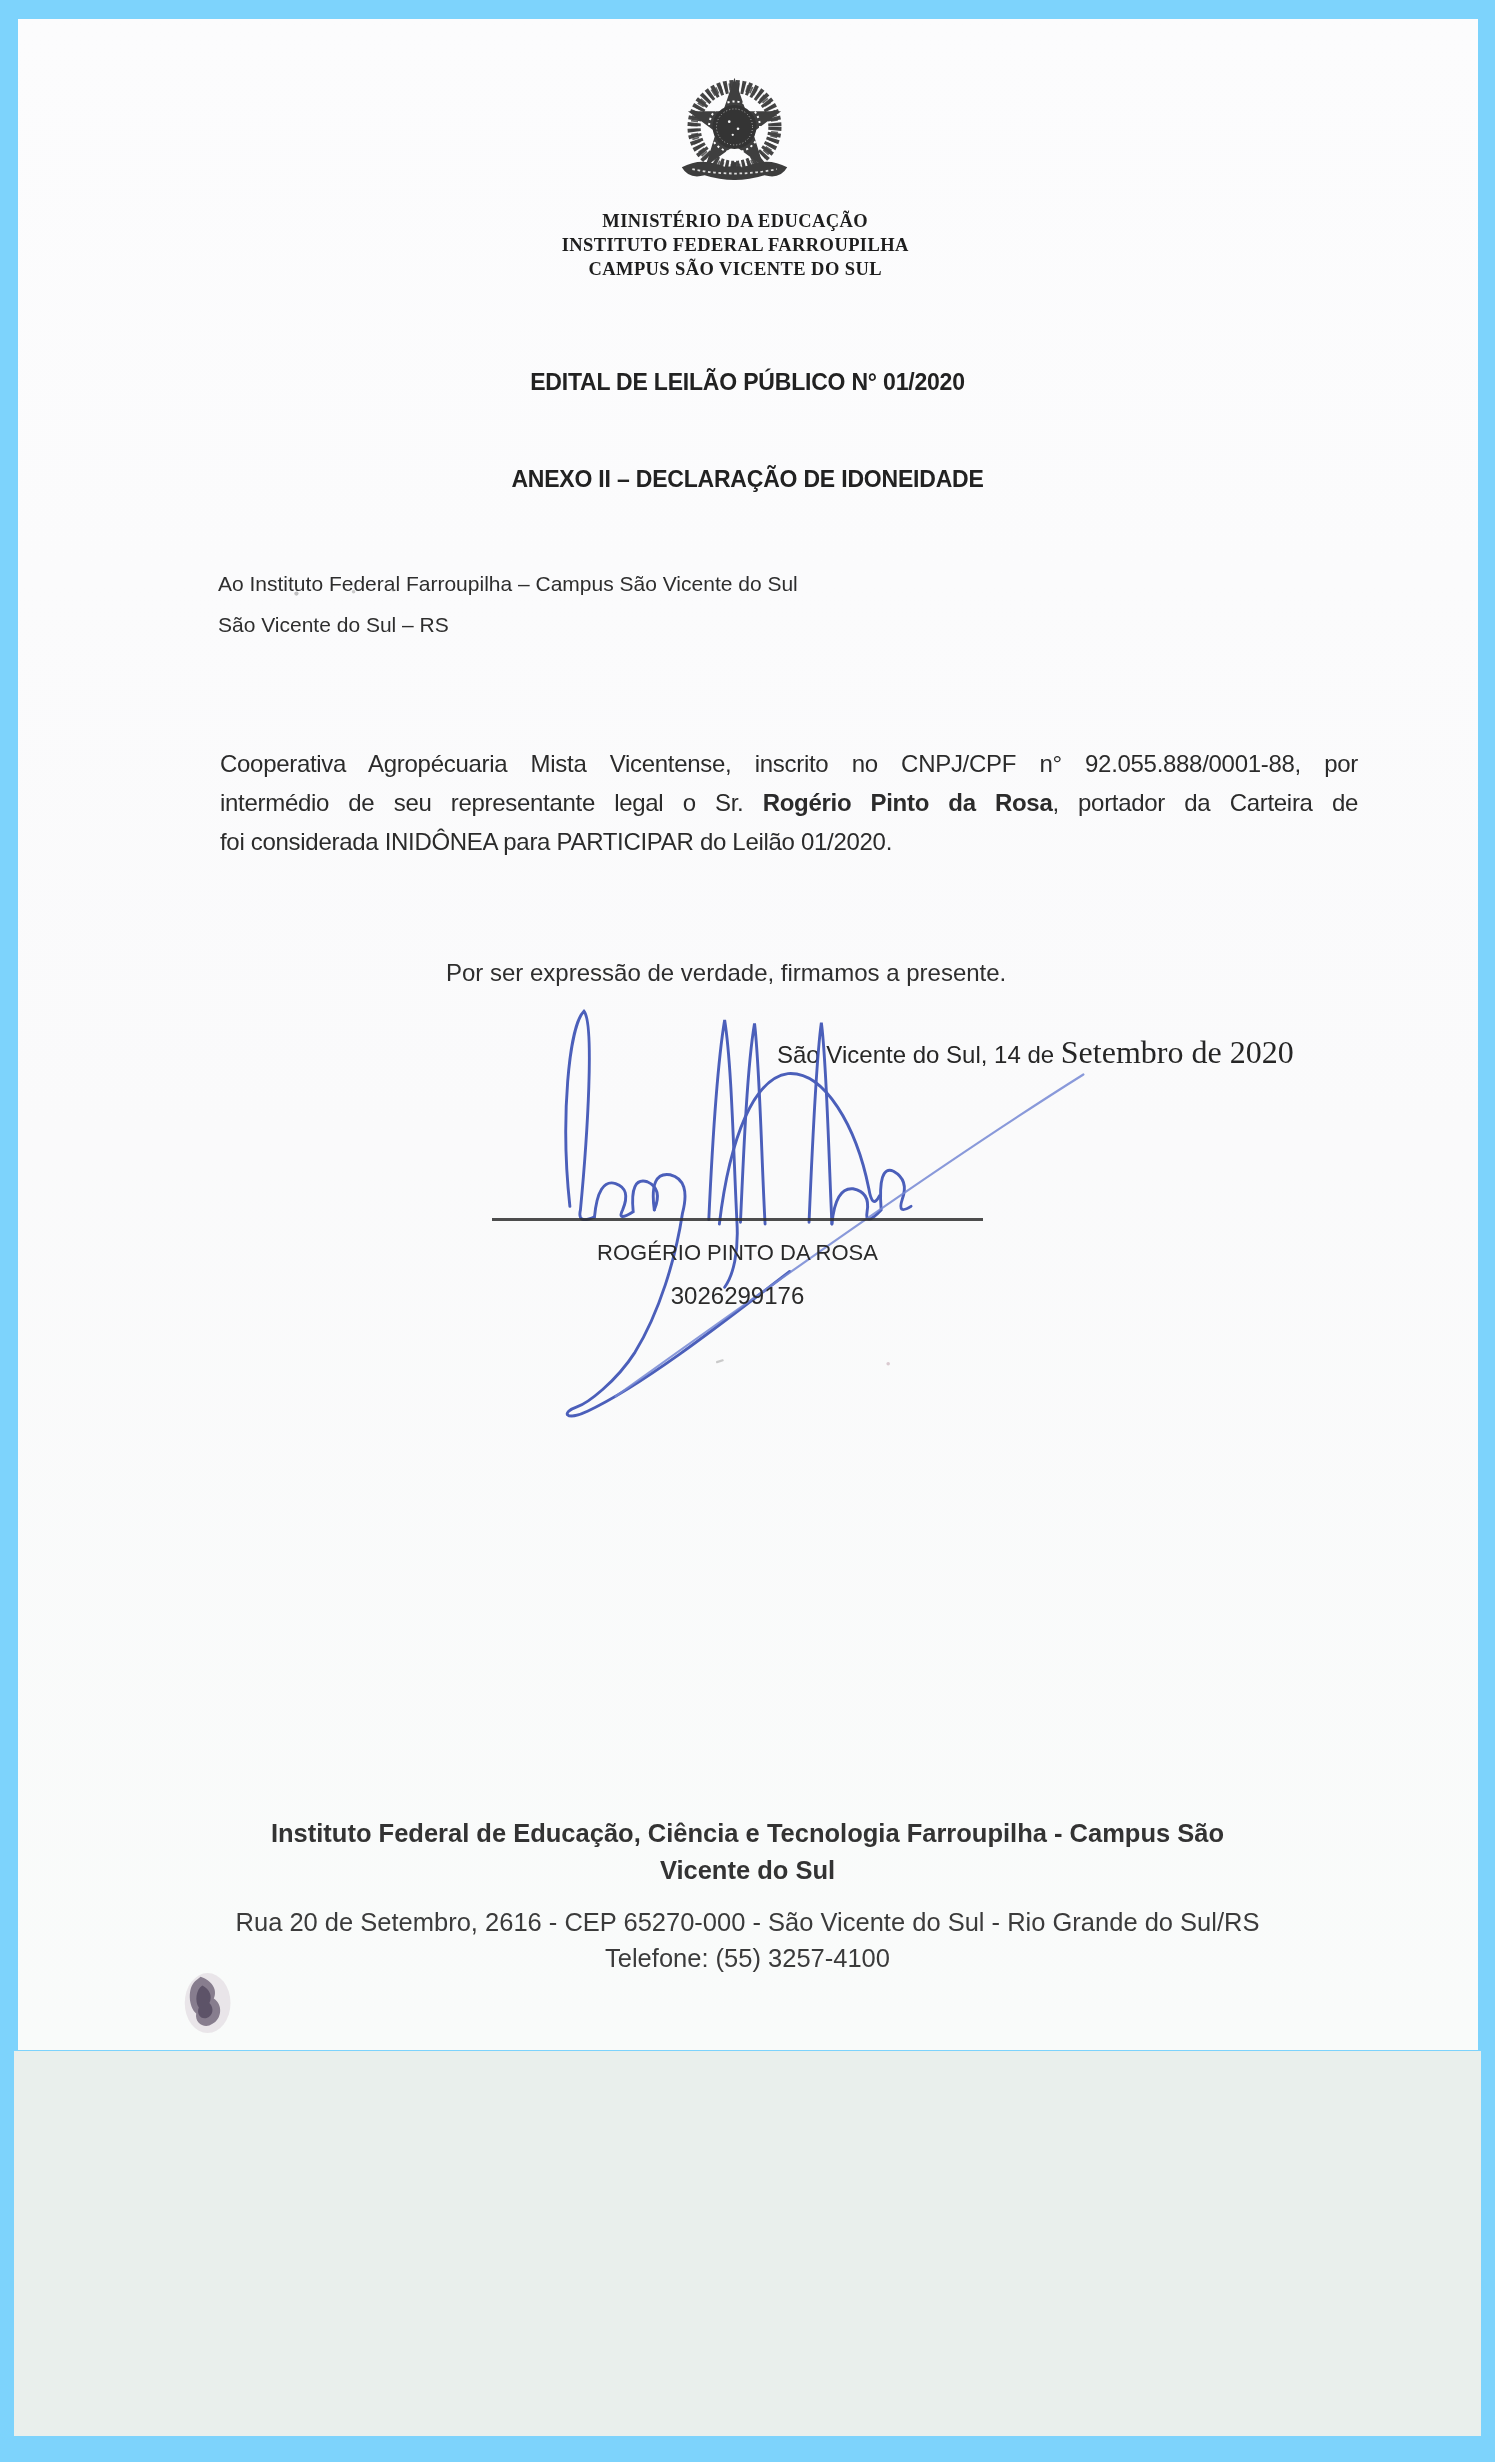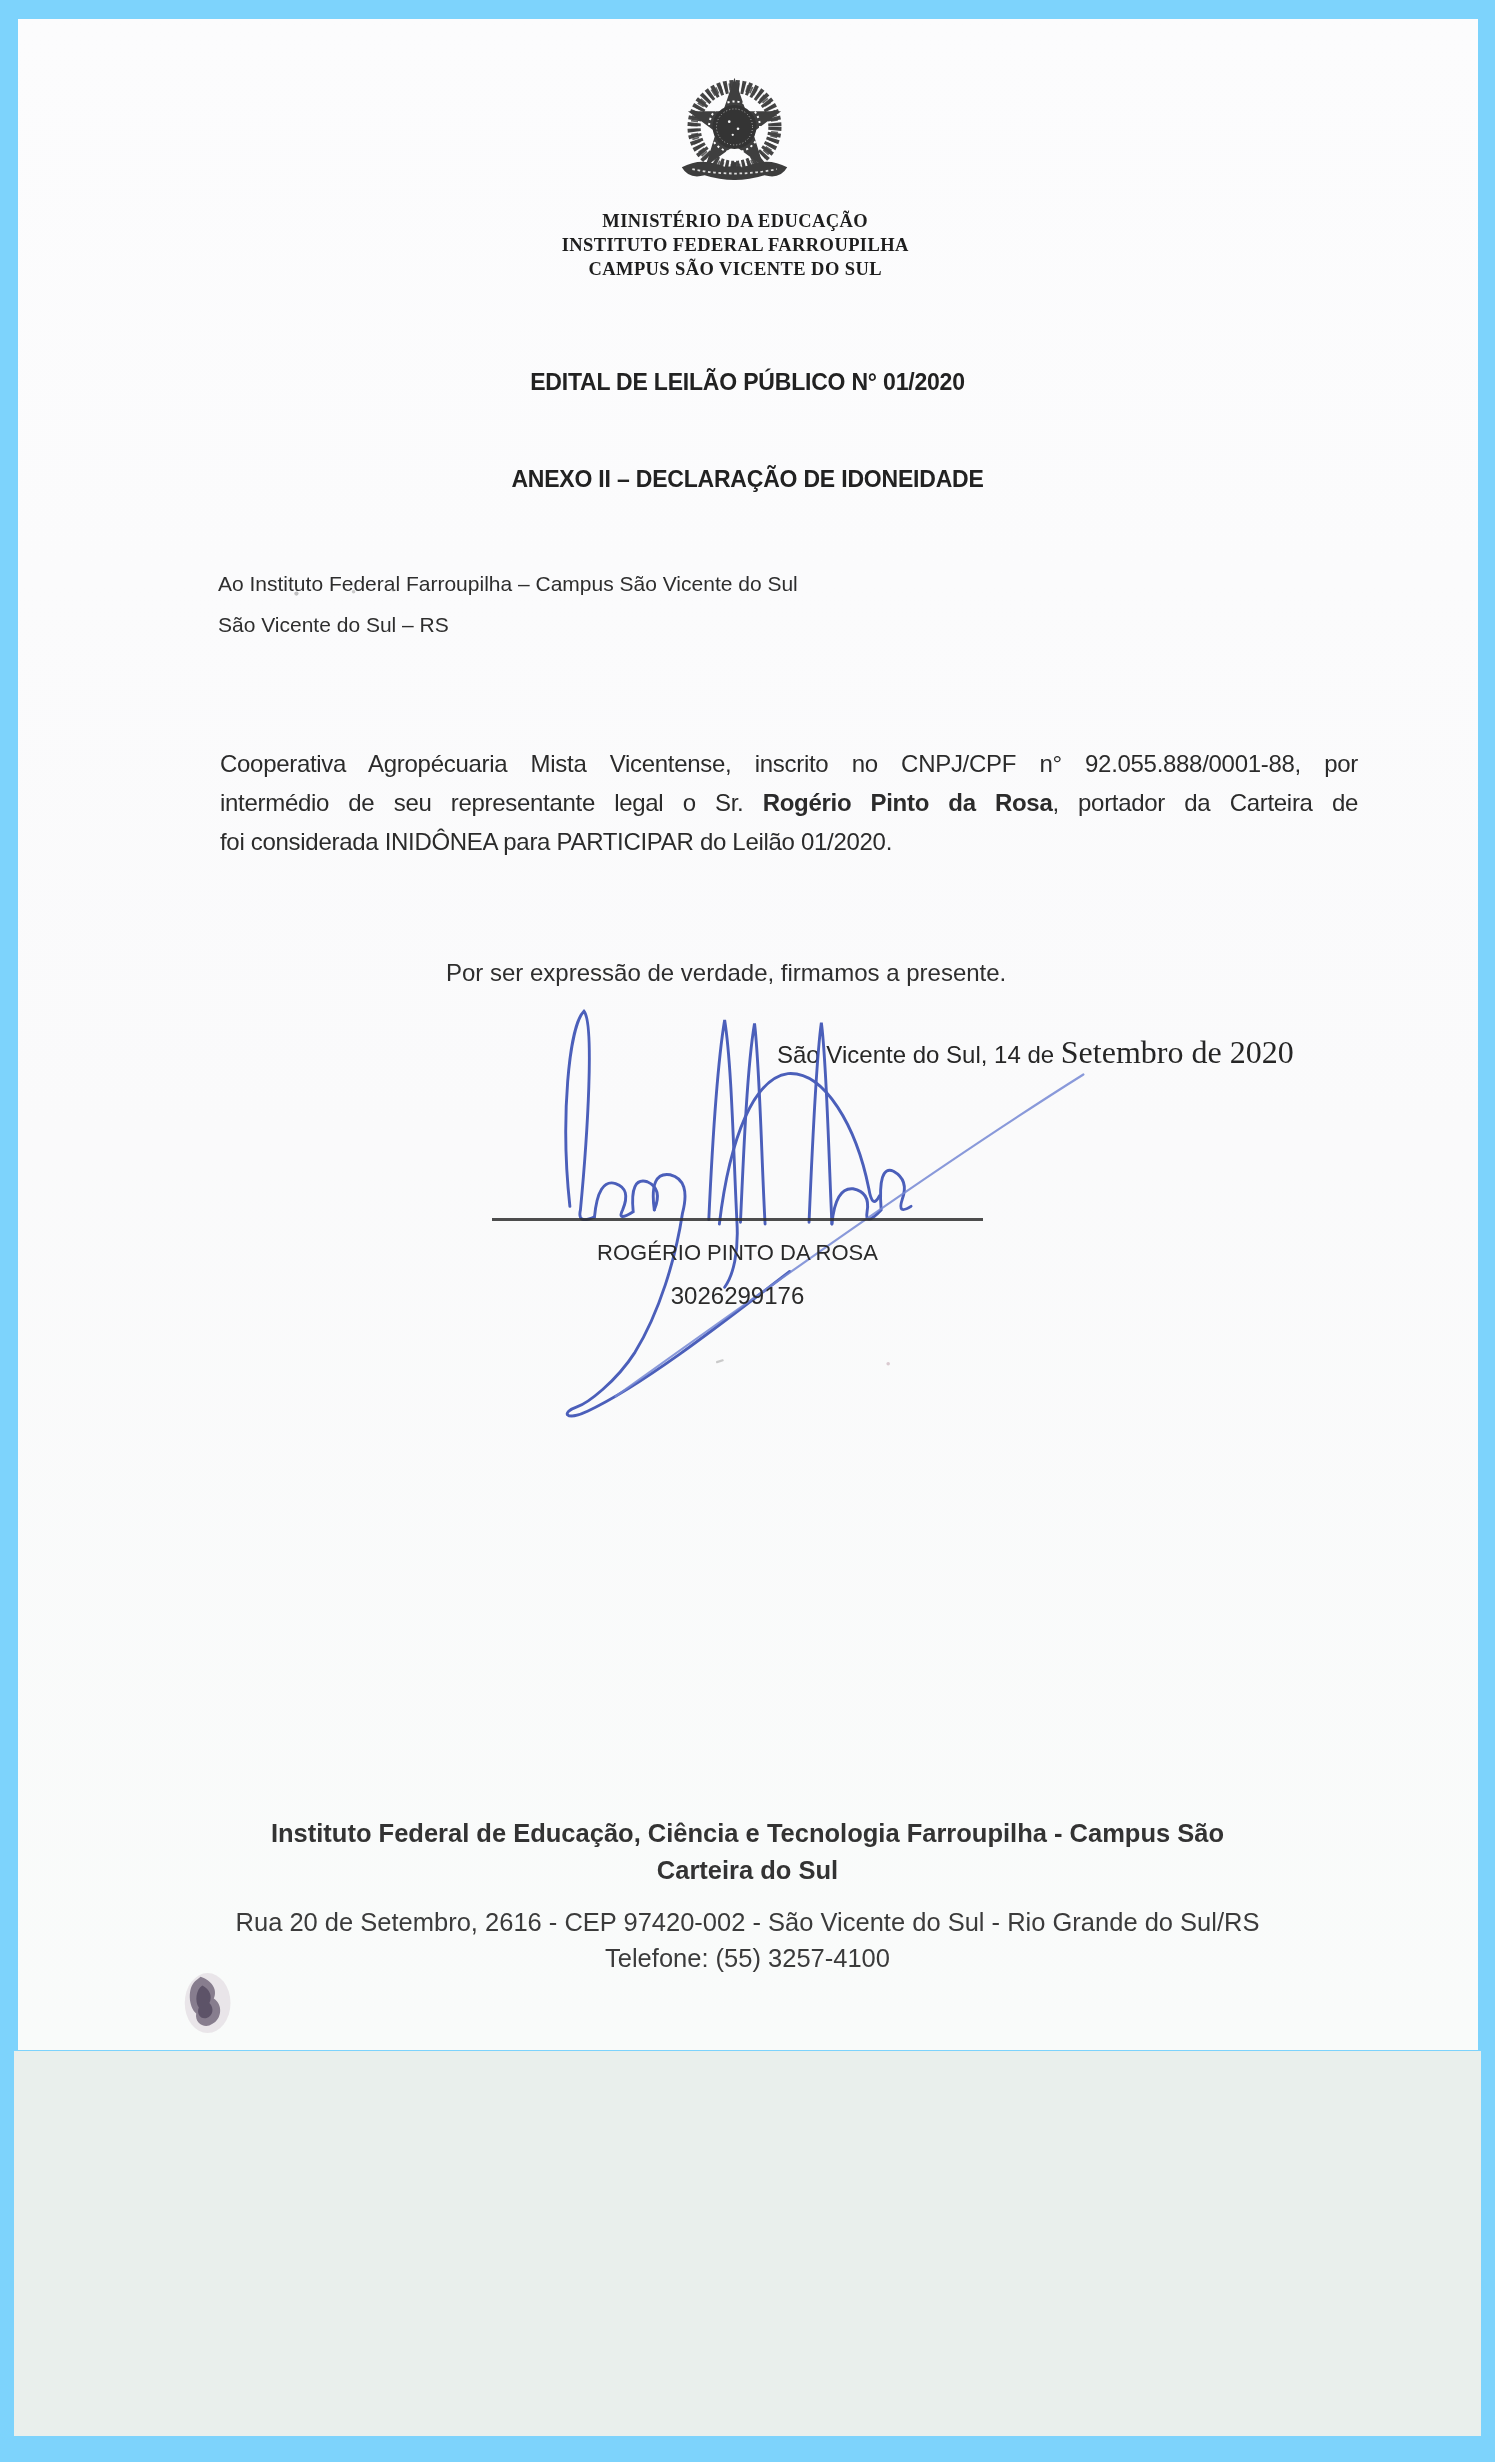--- a/index.html
+++ b/index.html
@@ -129,19 +129,19 @@
       <path d="M228 2248 C 240 2252 248 2262 243 2273 C 254 2280 252 2297 241 2302 C 233 2308 221 2301 223 2290 C 214 2282 213 2261 222 2253 Z" fill="#6e6377" opacity=".8"></path>
       <path d="M230 2258 C 238 2262 242 2270 238 2278 C 244 2284 242 2293 235 2295 C 228 2297 223 2290 226 2283 C 221 2276 223 2262 230 2258 Z" fill="#564b61" opacity=".85"></path>
     </g>
   </svg>
 
   <div class="sig-rule"></div>
   <div class="sig-name">ROGÉRIO PINTO DA ROSA</div>
   <div class="sig-id">3026299176</div>
 
   <div class="footer f-bold f1">Instituto Federal de Educação, Ciência e Tecnologia Farroupilha - Campus São</div>
-  <div class="footer f-bold f2">Carteira do Sul</div>
-  <div class="footer f3">Rua 20 de Setembro, 2616 - CEP 97420-002 - São Vicente do Sul - Rio Grande do Sul/RS</div>
+  <div class="footer f-bold f2">Vicente do Sul</div>
+  <div class="footer f3">Rua 20 de Setembro, 2616 - CEP 65270-000 - São Vicente do Sul - Rio Grande do Sul/RS</div>
   <div class="footer f4">Telefone: (55) 3257-4100</div>
 
   <div class="scan-band"></div>
 </div>
 
 
 </body></html>

